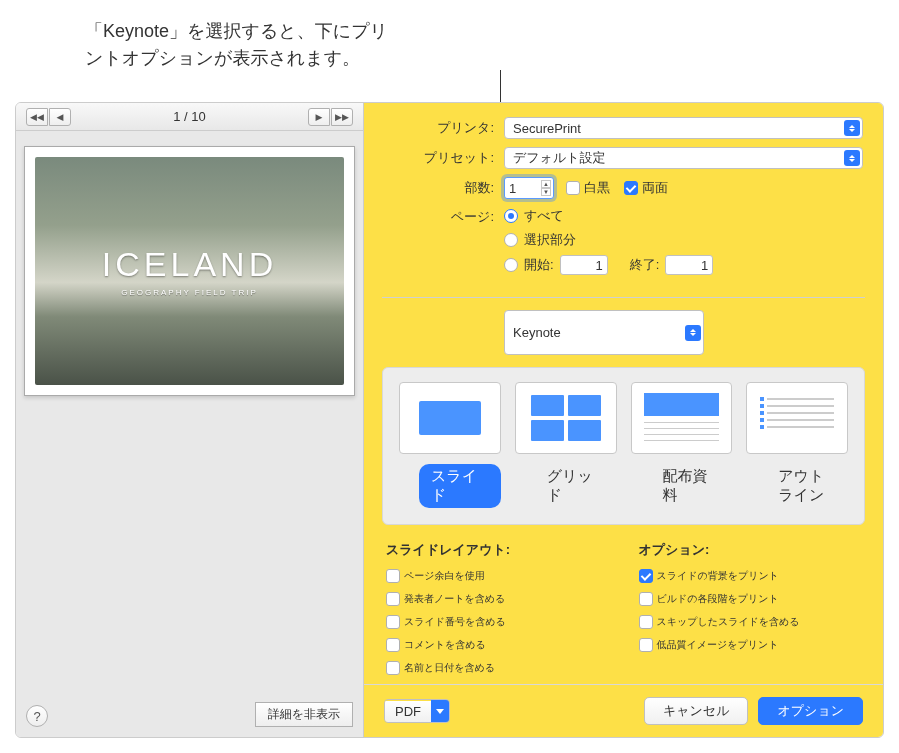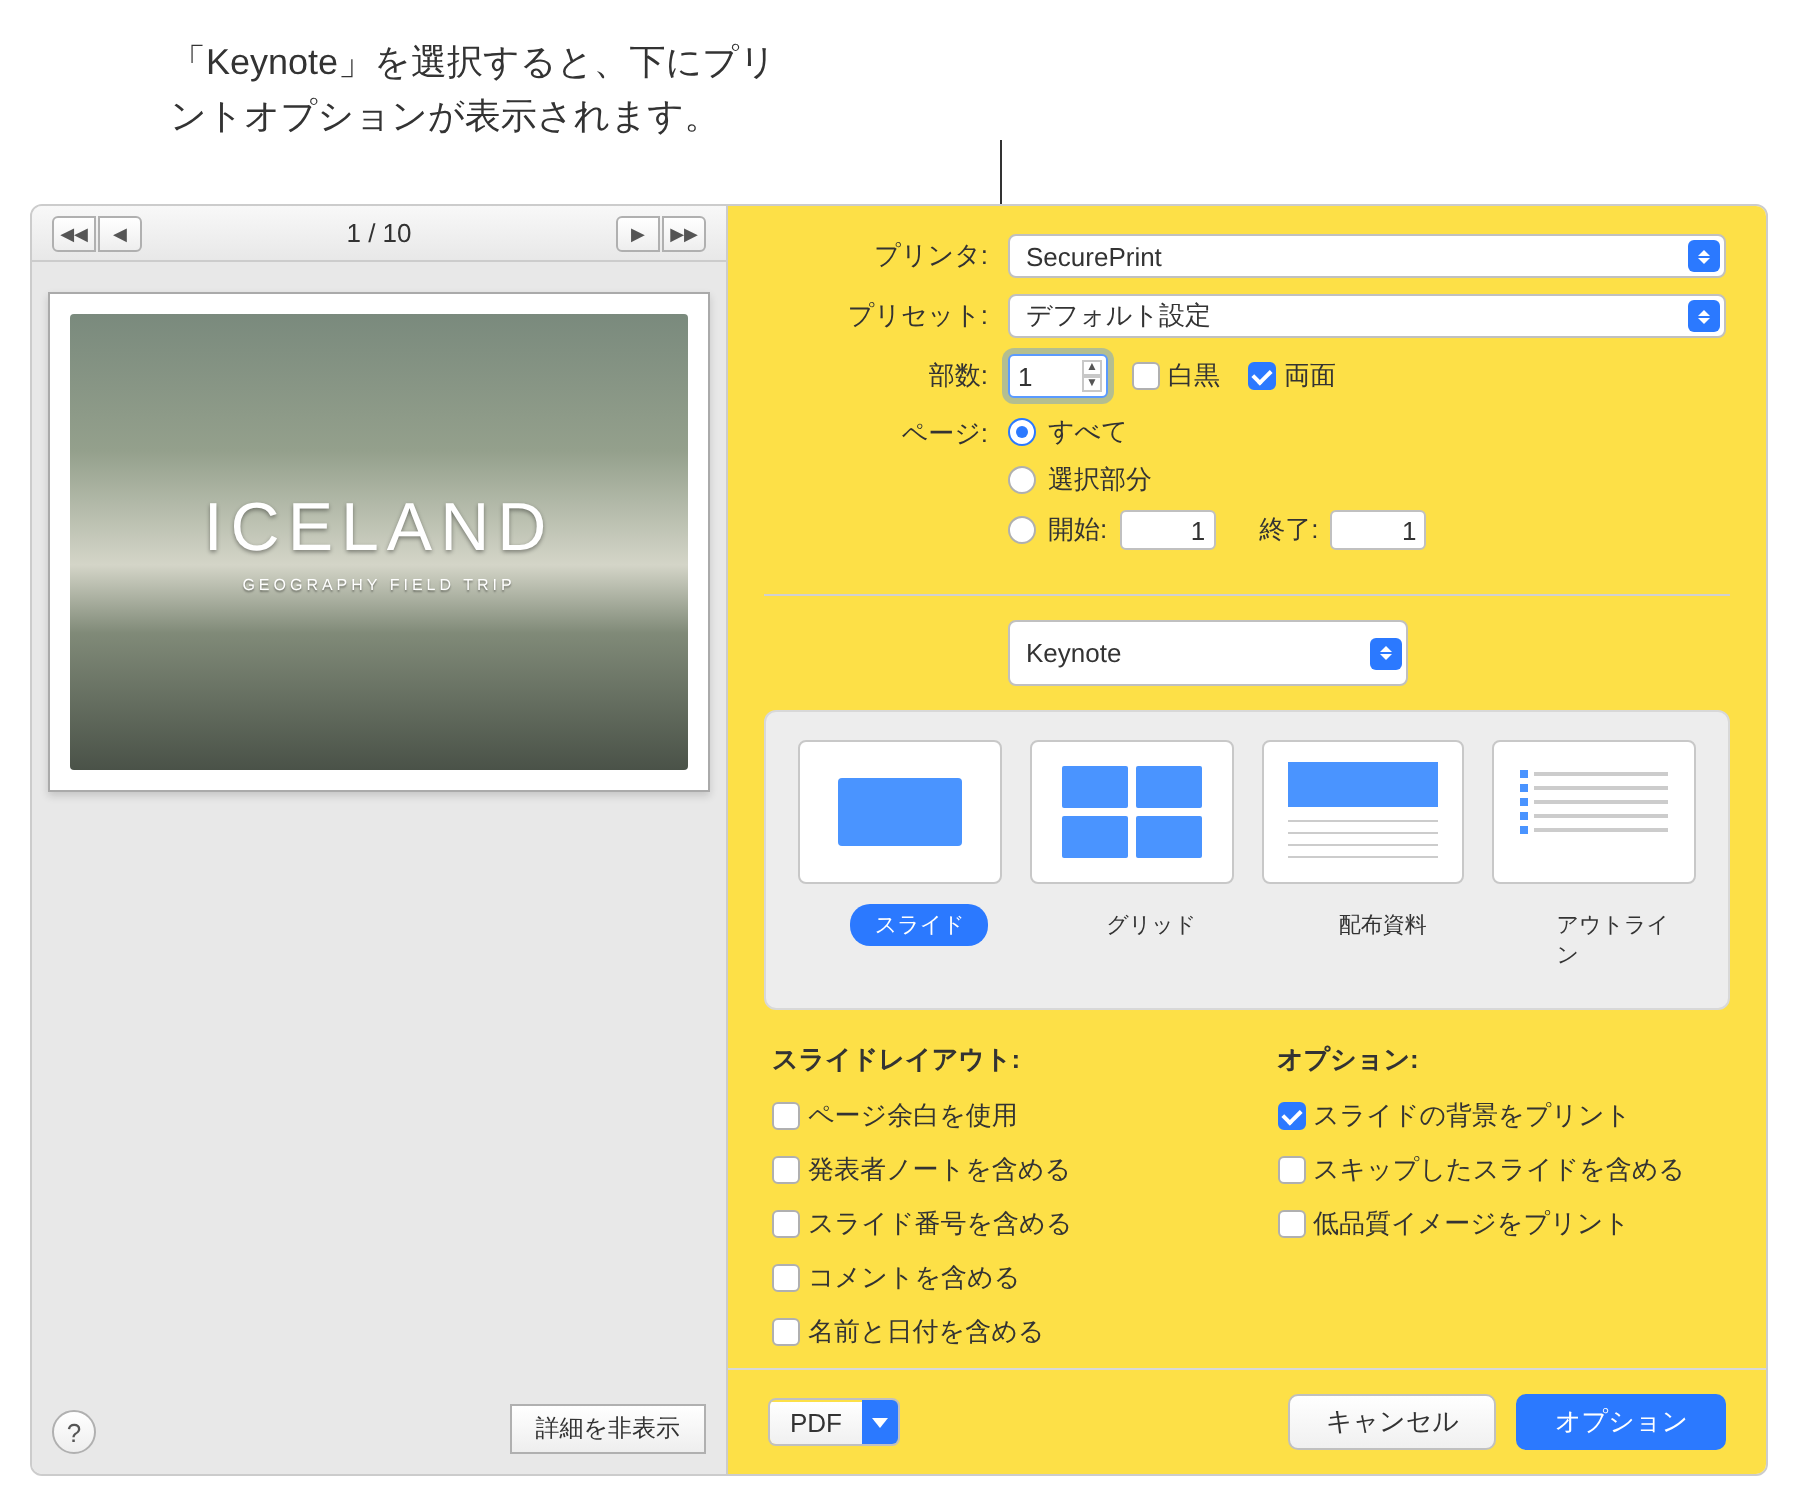--- a/index.html
+++ b/index.html
@@ -42,35 +42,35 @@
 .radio { display:flex; align-items:center; gap:6px; }
 .rb { width:14px; height:14px; border:1px solid #b0b0b0; border-radius:50%; background:#fff; display:flex; align-items:center; justify-content:center; }
 .rb.checked { border-color:#2b79ff; }
 .rb.checked::after { content:''; width:6px; height:6px; background:#2b79ff; border-radius:50%; }
 .small-input { width:48px; height:20px; border:1px solid #c0c0c0; background:#fff; padding:0 4px; font-size:13px; border-radius:3px; line-height:20px; text-align:right; }
 .app-select { width: 200px; margin: 6px 0 12px 140px; }
 .options-box { margin: 0 18px 12px; border:1px solid #d8d8d8; border-radius:6px; background:#ededed; padding:14px 16px; }
 .layout-grid { display:flex; gap:14px; justify-content:space-between; margin-bottom:2px; }
 .layout-opt { flex:1; display:flex; flex-direction:column; align-items:center; gap:10px; cursor:pointer; }
 .layout-thumb { width:100%; height:72px; border:1px solid #c8c8c8; border-radius:4px; background:#fff; display:flex; align-items:center; justify-content:center; padding:6px; }
-.layout-label { font-size:11px; padding:3px 12px; border-radius:10px;margin-left:20px; }
+.layout-label { font-size:15px; padding:3px 12px; border-radius:10px;margin-left:20px; }
 .layout-label.selected { background:#2b79ff; color:#fff; }
 .thumb-slide { width:70%; height:60%; background:#4a94ff; border-radius:2px; }
 .thumb-grid { display:grid; grid-template-columns:1fr 1fr; grid-template-rows:1fr 1fr; gap:4px; width:80%; height:80%; }
 .thumb-grid span { background:#4a94ff; border-radius:1px; }
 .thumb-handout { width:85%; height:85%; background:linear-gradient(#4a94ff 45%, transparent 45%); position:relative; }
 .thumb-handout::after { content:''; position:absolute; top:50%; left:0; right:0; bottom:0; background:repeating-linear-gradient(0deg, transparent 0 2px, #ccc 2px 3px, transparent 3px 6px); }
 .thumb-outline { width:85%; height:85%; display:flex; flex-direction:column; gap:3px; padding:4px 0; }
 .thumb-outline span { display:flex; align-items:center; gap:3px; }
 .thumb-outline span::before { content:''; width:4px; height:4px; background:#4a94ff; }
 .thumb-outline span::after { content:''; flex:1; height:2px; background:#ccc; }
 .sub-opts { display:flex; gap:30px; margin-top:4px; padding:0 4px; }
 .sub-col { flex:1; }
 .sub-col h4 { font-size:13px; font-weight:600; margin-bottom:10px; }
-.sub-col .cb { margin-bottom:9px; font-size:13px; }
+.sub-col .cb { margin-bottom:9px; font-size:10px; }
 .footer { margin-top:auto; border-top:1px solid #d8d8d8; padding:12px 20px; display:flex; align-items:center; }
 .pdf-btn { display:flex; align-items:center; border:1px solid #c0c0c0; border-radius:4px; overflow:hidden; cursor:pointer;text-align:center; }
 .pdf-btn span:first-child { padding:3px 10px; background:linear-gradient(#fff,#f0f0f0); }
 .pdf-caret { width:18px; height:22px; background:#2b79ff; display:flex; align-items:center; justify-content:center; }
 .pdf-caret::after { content:''; width:0; height:0; border-left:4px solid transparent; border-right:4px solid transparent; border-top:5px solid #fff; }
 .footer-btns { margin-left:auto; display:flex; gap:10px; }
 .btn { padding:4px 18px; border:1px solid #c0c0c0; border-radius:5px; background:linear-gradient(#fff,#f0f0f0); font-size:13px; cursor:pointer; }
 .btn.primary { background:#2b79ff; color:#fff; border-color:#2b79ff; }
 .sep-line { border-top:1px solid #d0d0d0; margin:4px 18px 6px; }
 </style>
@@ -235,20 +235,24 @@
           </div>
       </div>
       <div class="sub-col">
         <h4>オプション:</h4>
         <div class="cb">
             <span class="cb-box checked"></span>
             <span>スライドの背景をプリント</span>
           </div>
         <div class="cb">
             <span class="cb-box"></span>
+            <span>ビルドの各段階をプリント</span>
+          </div>
+        <div class="cb">
+            <span class="cb-box"></span>
             <span>スキップしたスライドを含める</span>
           </div>
         <div class="cb">
             <span class="cb-box"></span>
             <span>低品質イメージをプリント</span>
           </div>
       </div>
     </div>
 
     <div class="footer">

